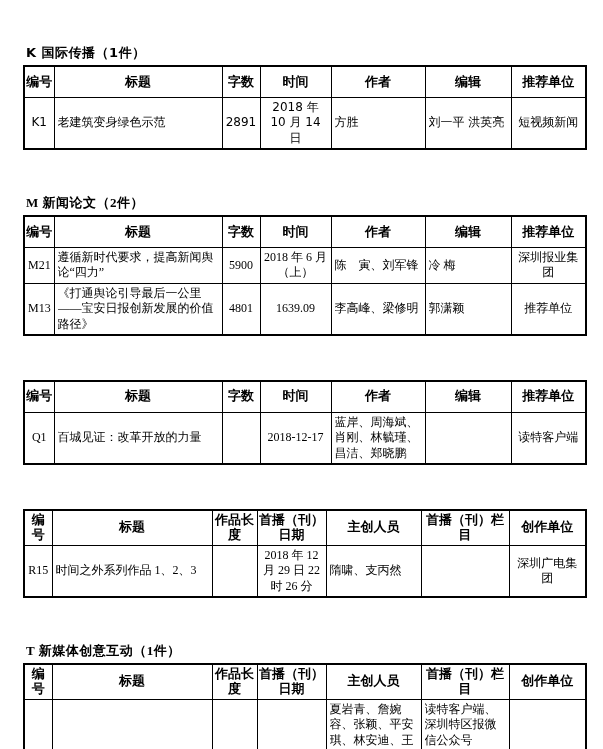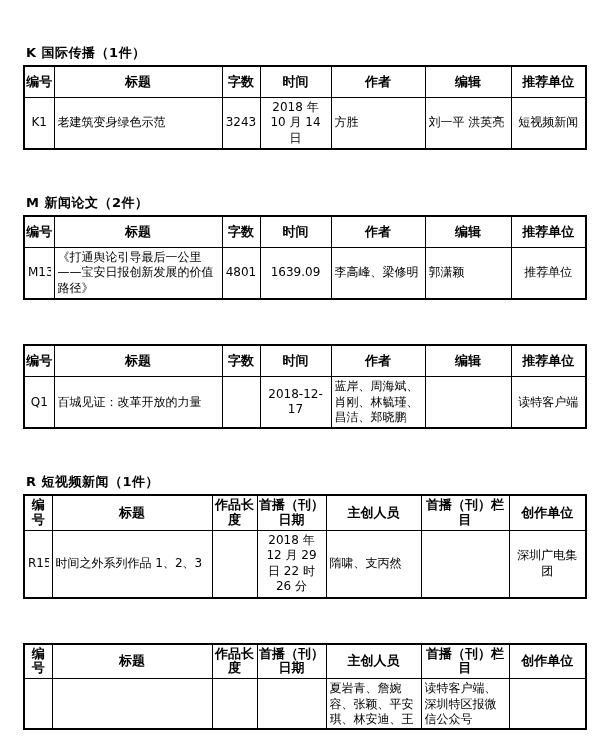--- a/index.html
+++ b/index.html
@@ -2,21 +2,21 @@
 <html><head>
 <meta charset="utf-8">
 <style>
   html,body{margin:0;padding:0;background:#ffffff;}
   body{
     width:603px;height:749px;overflow:hidden;
     font-family:"DejaVu Sans","Liberation Sans",sans-serif;
     color:#000000;
   }
   .page{padding:27px 18px 0 23px;}
-  .sec + .sec{margin-top:44px;}
+  .sec + .sec{margin-top:44px;font-family:Liberation Serif, serif;}
   .sec-heading{
     font-size:13px;font-weight:bold;
     margin:17px 0 3px 3px;letter-spacing:0.5px;
   }
   table.doc-table{
     border-collapse:collapse;table-layout:fixed;
     width:562px;border:2px solid #000;
     background:#fff;
   }
   .doc-table th,.doc-table td{
@@ -77,21 +77,21 @@
         </thead>
         <tbody>
           <tr>
             <td>
               <div class="cell-inner">K1</div>
             </td>
             <td>
               <div class="cell-inner">老建筑变身绿色示范</div>
             </td>
             <td>
-              <div class="cell-inner">3243</div>
+              <div class="cell-inner">2891</div>
             </td>
             <td>
               <div class="cell-inner">2018 年 10 月 14 日</div>
             </td>
             <td>
               <div class="cell-inner">方胜</div>
             </td>
             <td>
               <div class="cell-inner">刘一平 洪英亮</div>
             </td>
@@ -122,20 +122,43 @@
             <th>字数</th>
             <th>时间</th>
             <th>作者</th>
             <th>编辑</th>
             <th>推荐单位</th>
           </tr>
         </thead>
         <tbody>
           <tr>
             <td>
+              <div class="cell-inner">M21</div>
+            </td>
+            <td>
+              <div class="cell-inner">遵循新时代要求，提高新闻舆论“四力”</div>
+            </td>
+            <td>
+              <div class="cell-inner">5900</div>
+            </td>
+            <td>
+              <div class="cell-inner">2018 年 6 月（上）</div>
+            </td>
+            <td>
+              <div class="cell-inner">陈　寅、刘军锋</div>
+            </td>
+            <td>
+              <div class="cell-inner">冷 梅</div>
+            </td>
+            <td>
+              <div class="cell-inner">深圳报业集团</div>
+            </td>
+          </tr>
+          <tr>
+            <td>
               <div class="cell-inner">M13</div>
             </td>
             <td>
               <div class="cell-inner">《打通舆论引导最后一公里——宝安日报创新发展的价值路径》</div>
             </td>
             <td>
               <div class="cell-inner">4801</div>
             </td>
             <td>
               <div class="cell-inner">1639.09</div>
@@ -198,21 +221,20 @@
             </td>
             <td>
               <div class="cell-inner">读特客户端</div>
             </td>
           </tr>
         </tbody>
       </table>
   </section>
 
   <section class="sec">
-    <h2 class="sec-heading">R 短视频新闻（1件）</h2>
     <table class="doc-table tbl-R">
         <colgroup>
           <col style="width: 28px;">
           <col style="width: 160px;">
           <col style="width: 45px;">
           <col style="width: 69px;">
           <col style="width: 95px;">
           <col style="width: 88px;">
           <col style="width: 77px;">
         </colgroup>
@@ -249,20 +271,21 @@
             </td>
             <td>
               <div class="cell-inner">深圳广电集团</div>
             </td>
           </tr>
         </tbody>
       </table>
   </section>
 
   <section class="sec">
+    <h2 class="sec-heading">T 新媒体创意互动（1件）</h2>
     <table class="doc-table tbl-T">
         <colgroup>
           <col style="width: 28px;">
           <col style="width: 160px;">
           <col style="width: 45px;">
           <col style="width: 69px;">
           <col style="width: 95px;">
           <col style="width: 88px;">
           <col style="width: 77px;">
         </colgroup>

